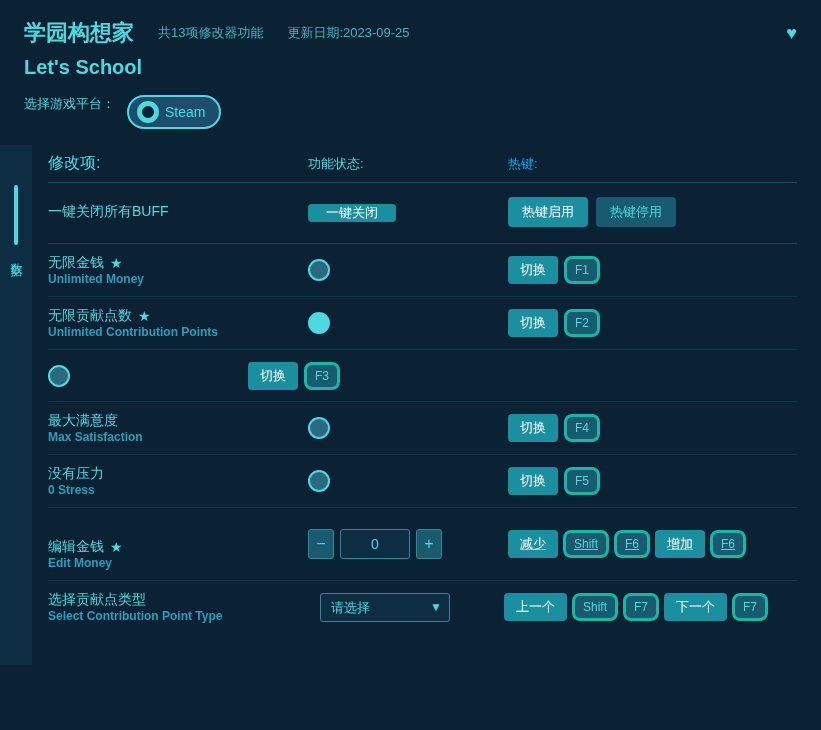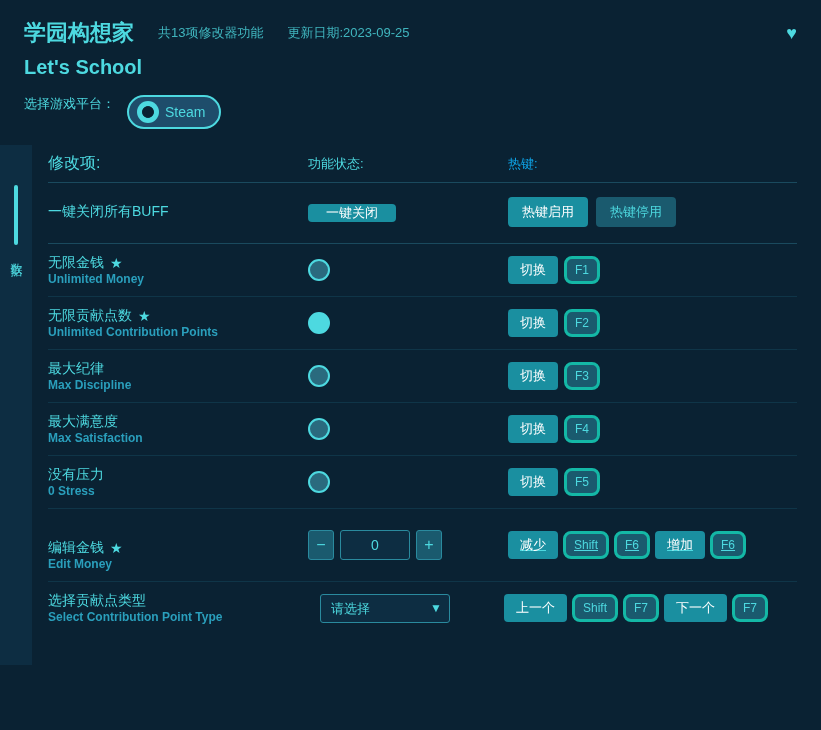--- a/index.html
+++ b/index.html
@@ -375,27 +375,20 @@
       </div>
       <div class="mod-toggle-col">
         <div class="toggle-circle active"></div>
       </div>
       <div class="mod-hotkey-col">
         <button class="key-btn">切换</button>
         <span class="key-tag">F2</span>
       </div>
     </div>
         <div class="mod-row">
-      <div class="mod-name-col">
-        <div class="mod-name-row">
-          <span class="mod-name-zh">最大纪律</span>
-
-        </div>
-        <div class="mod-name-en">Max Discipline</div>
-      </div>
       <div class="mod-toggle-col">
         <div class="toggle-circle"></div>
       </div>
       <div class="mod-hotkey-col">
         <button class="key-btn">切换</button>
         <span class="key-tag">F3</span>
       </div>
     </div>
         <div class="mod-row">
       <div class="mod-name-col">

